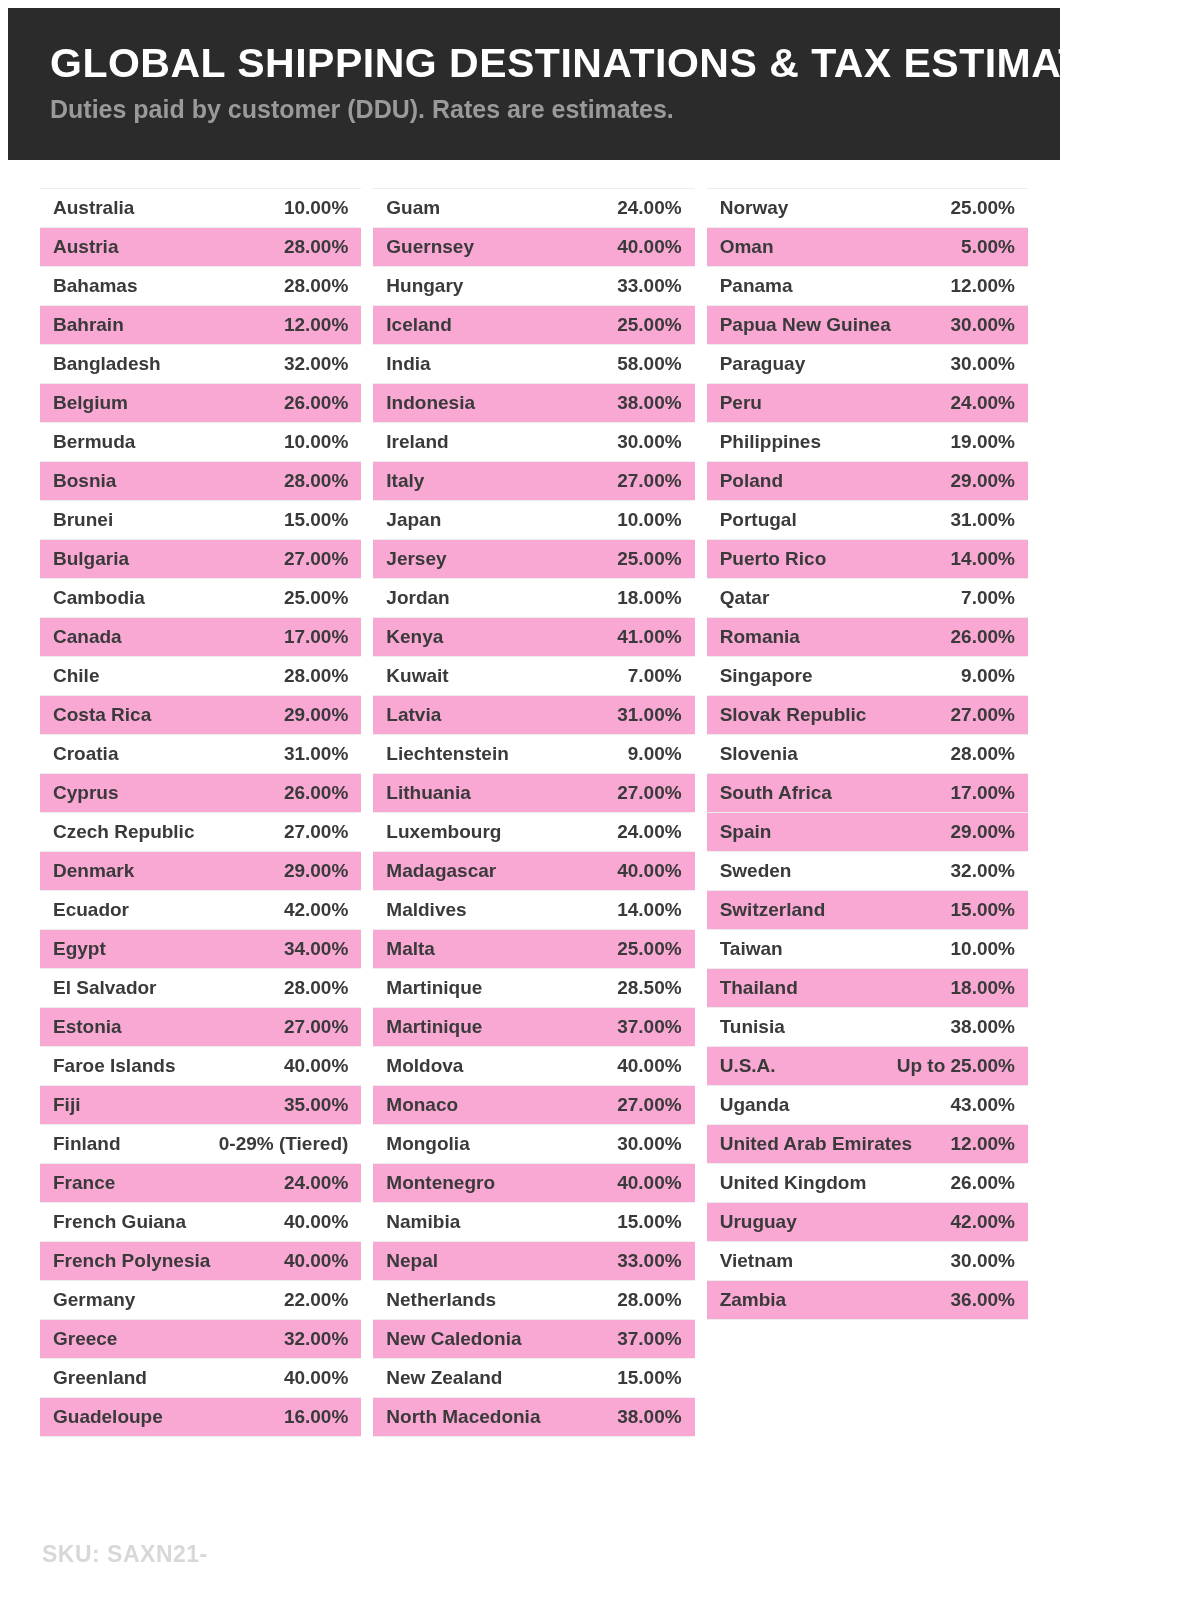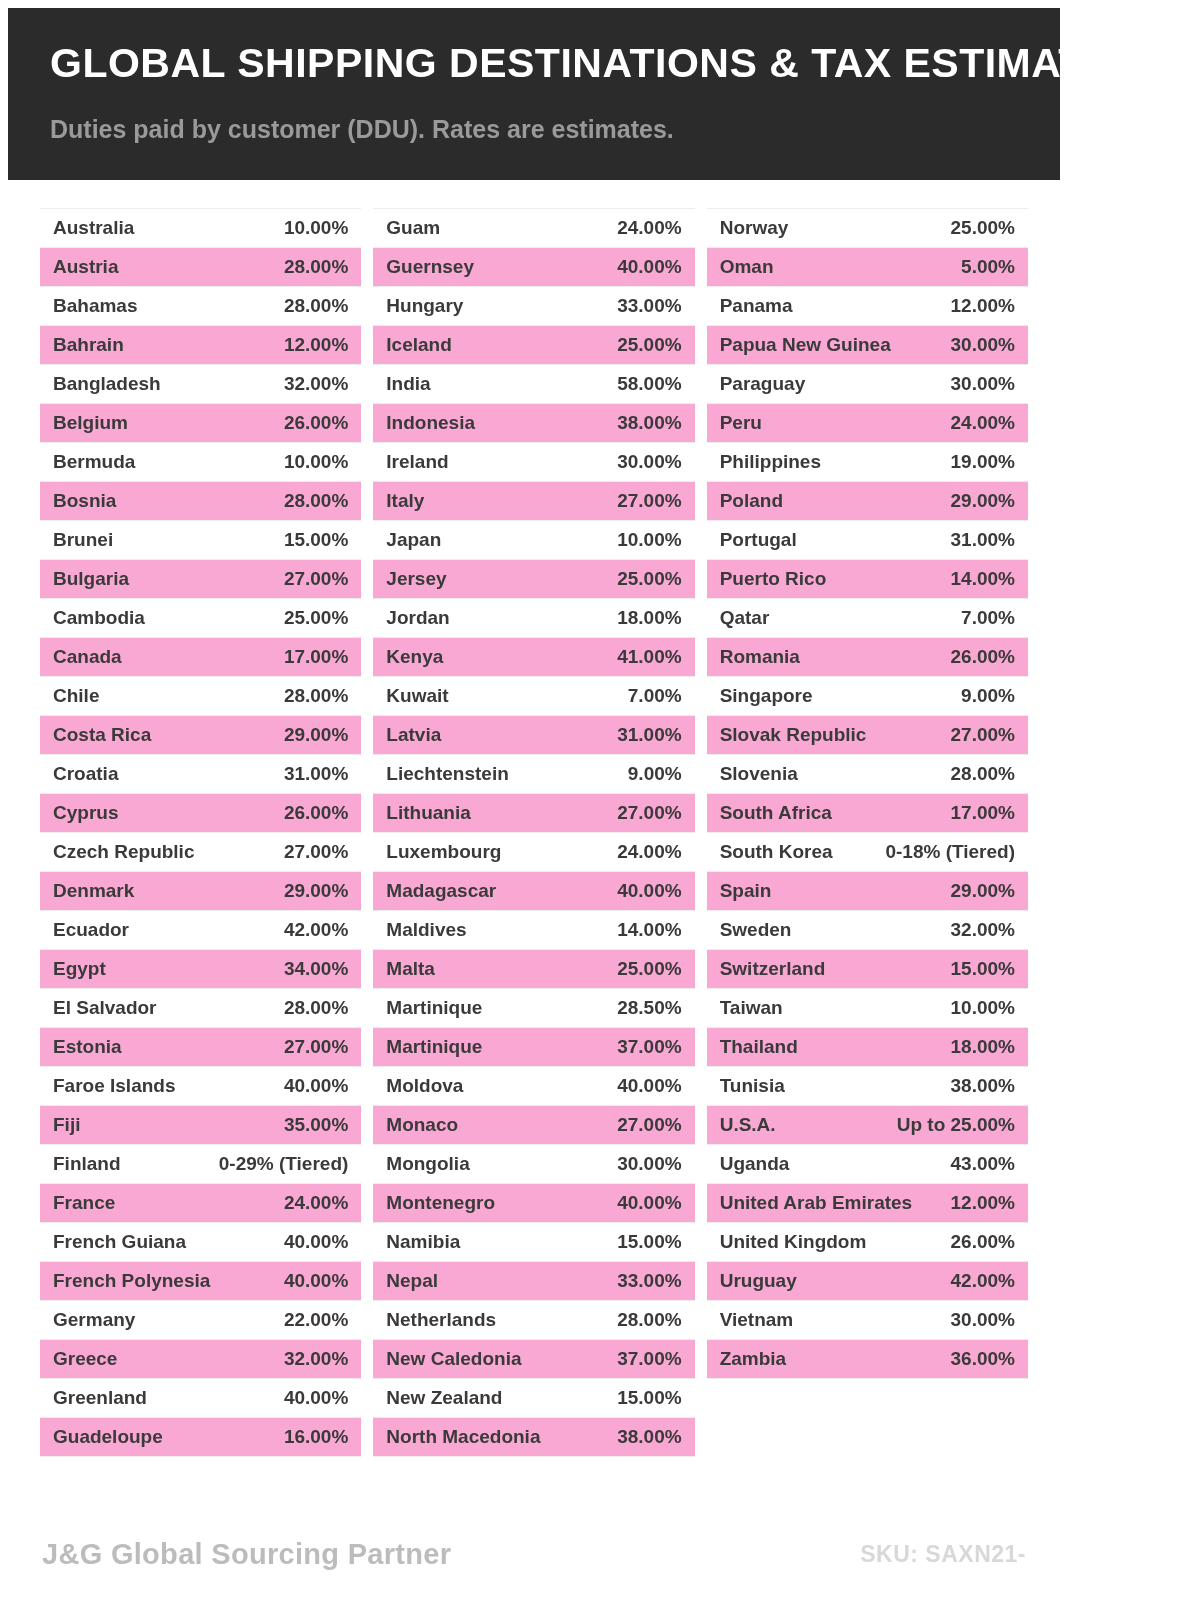--- a/index.html
+++ b/index.html
@@ -17,21 +17,21 @@
     color: #ffffff;
     padding: 32px 42px 36px 42px;
   }
   .header .title {
     font-size: 41px;
     font-weight: bold;
     letter-spacing: 0.5px;
     white-space: nowrap;
   }
   .header .subtitle {
-    margin-top: 28px;
+    margin-top: 8px;
     font-size: 25px;
     font-weight: bold;
     color: #9a9a9a;
   }
 
   .table-area {
     display: flex;
     gap: 12px;
     padding: 28px 40px 0 40px;
     align-items: flex-start;
@@ -412,24 +412,20 @@
           <span class="rate">27.00%</span>
         </div>
         <div class="row">
           <span class="country">Slovenia</span>
           <span class="rate">28.00%</span>
         </div>
         <div class="row alt">
           <span class="country">South Africa</span>
           <span class="rate">17.00%</span>
         </div>
-        <div class="row">
-          <span class="country">South Korea</span>
-          <span class="rate">0-18% (Tiered)</span>
-        </div>
         <div class="row alt">
           <span class="country">Spain</span>
           <span class="rate">29.00%</span>
         </div>
         <div class="row">
           <span class="country">Sweden</span>
           <span class="rate">32.00%</span>
         </div>
         <div class="row alt">
           <span class="country">Switzerland</span>
@@ -472,17 +468,16 @@
           <span class="rate">30.00%</span>
         </div>
         <div class="row alt">
           <span class="country">Zambia</span>
           <span class="rate">36.00%</span>
         </div>
       </section>
   </main>
 
   <footer class="footer">
-    <div class="brand">J&amp;G Global Sourcing Partner</div>
     <div class="sku">SKU: SAXN21-</div>
   </footer>
 
 </div>
 
 </body></html>

